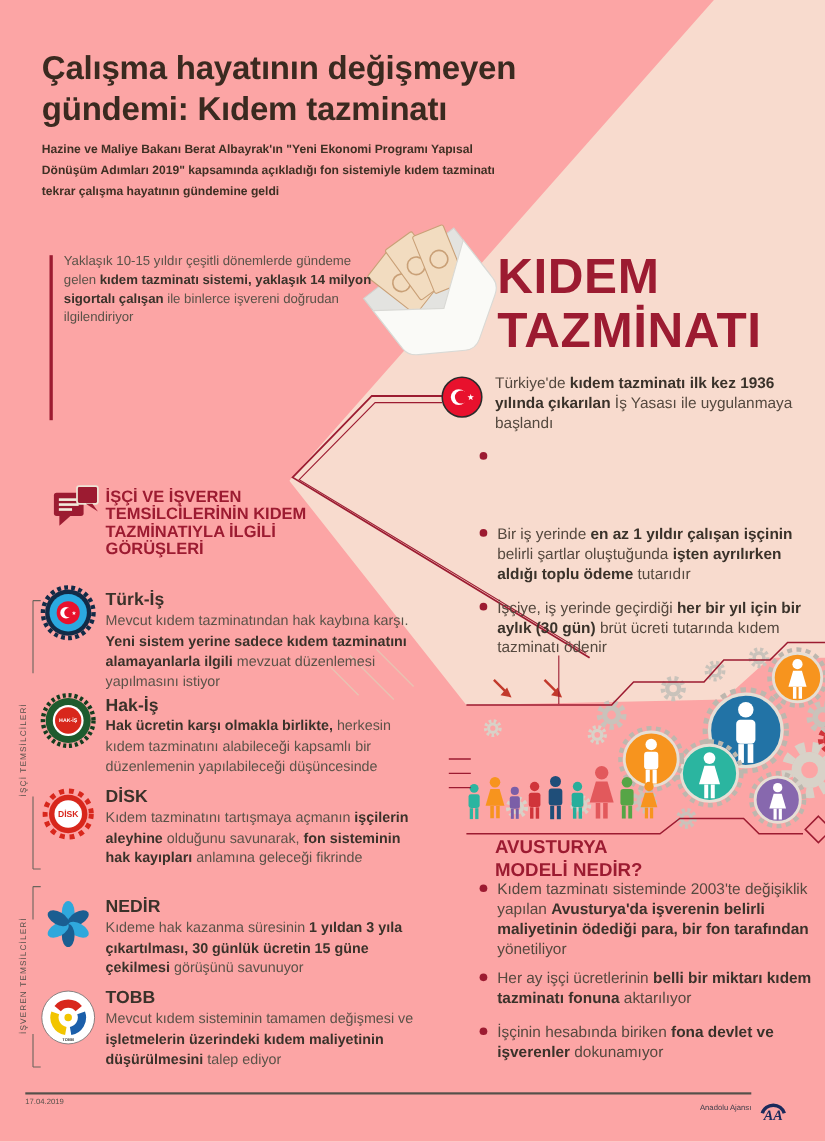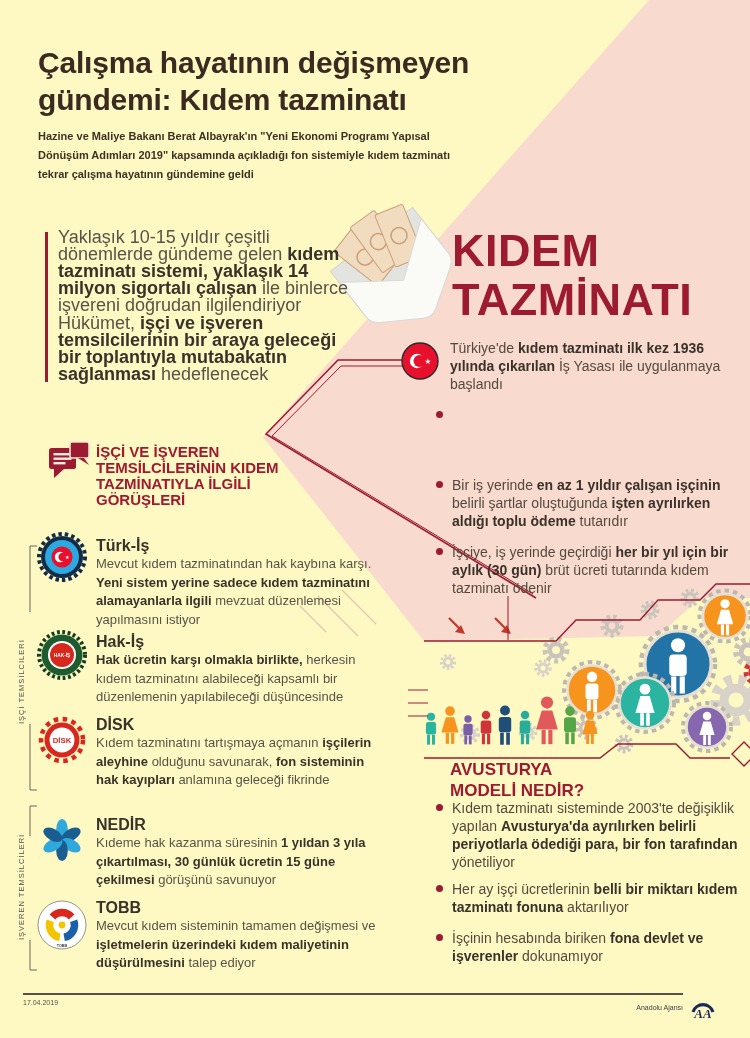--- a/index.html
+++ b/index.html
@@ -1,26 +1,26 @@
 <!DOCTYPE html>
 <html><head>
 <meta charset="utf-8">
 <style>
   html,body{margin:0;padding:0;background:#fff}
-  .stage{position:relative;width:750px;height:1038px;background:#fef9c3;overflow:hidden;
+  .stage{position:relative;width:750px;height:1038px;background:#fca5a5;overflow:hidden;
          font-family:"Liberation Sans",sans-serif;-webkit-font-smoothing:antialiased}
   .abs{position:absolute}
   .pink{width:100%;height:100%;background:#F8DBCE;
         clip-path:polygon(649px 0,750px 0,750px 598px,700px 598px,658px 636px,424px 641px,263px 437px)}
   b{font-weight:700;color:#3A322A}
   .title{left:38px;top:44px;width:490px;font-size:30px;line-height:37px;font-weight:700;
          color:#3A2A20;letter-spacing:-.2px}
   .subtitle{left:38px;top:127px;width:438px;font-size:11px;line-height:19px;font-weight:700;color:#3F3024}
   .introbar{left:45px;top:232px;width:3px;height:150px;background:#9C1B31}
-  .body{font-size:18px;line-height:17px;color:#5A5248;margin:0}
+  .body{font-size:12px;line-height:17px;color:#5A5248;margin:0}
   .p1{left:58px;top:229px;width:292px}
   .p2{left:58px;top:315px;width:292px}
   .opinhead{left:96px;top:444px;width:205px;font-size:15px;line-height:16px;font-weight:700;color:#9C1B31}
   .orgname{font-size:16px;font-weight:700;color:#3A322A}
   .orgtext{font-size:13px;line-height:18.5px;color:#5A5248;margin:0}
   .ow{width:292px;left:96px}
   .vlabel{left:17px;font-size:7.5px;letter-spacing:1px;color:#55504A;writing-mode:vertical-rl;
           transform:rotate(180deg);white-space:nowrap}
   .ktitle{left:452px;top:226px;width:320px;font-size:45px;line-height:49px;font-weight:700;
           color:#9C1B31;letter-spacing:.5px}
@@ -156,21 +156,20 @@
       <path d="M-52,-16 L0,22 L52,-16 L52,28 Q52,36 44,41 L8,64 Q0,69 -8,64 L-44,41 Q-52,36 -52,28 Z" fill="#FAFAF7" stroke="#D9D9D5"></path>
     </g>
   </svg>
 
   <h1 class="abs title" style="margin:0"><span>Çalışma hayatının değişmeyen</span><br>
     <span>gündemi: Kıdem tazminatı</span></h1>
   <p class="abs subtitle" style="margin:0">Hazine ve Maliye Bakanı Berat Albayrak'ın "Yeni Ekonomi Programı Yapısal Dönüşüm Adımları 2019" kapsamında açıkladığı fon sistemiyle kıdem tazminatı tekrar çalışma hayatının gündemine geldi</p>
 
   <div class="abs introbar"></div>
   <p class="abs body p1">Yaklaşık 10-15 yıldır çeşitli dönemlerde gündeme gelen <b>kıdem tazminatı sistemi, yaklaşık 14 milyon sigortalı çalışan</b> ile binlerce işvereni doğrudan ilgilendiriyor</p>
-  <p class="abs body p2">Hükümet, <b>işçi ve işveren temsilcilerinin bir araya geleceği bir toplantıyla mutabakatın sağlanması</b> hedeflenecek</p>
 
   <svg class="abs" style="left:48px;top:441px" width="42" height="46" viewBox="0 0 42 46">
     <rect x="1" y="7" width="27" height="21" rx="2.5" fill="#9C1B31"></rect>
     <rect x="5.5" y="12" width="18" height="2.4" fill="#F2EADC"></rect>
     <rect x="5.5" y="16.5" width="18" height="2.4" fill="#F2EADC"></rect>
     <rect x="5.5" y="21" width="12" height="2.4" fill="#F2EADC"></rect>
     <polygon points="6,28 6,37 16,28" fill="#9C1B31"></polygon>
     <rect x="22" y="1" width="19" height="16" rx="2" fill="#9C1B31" stroke="#EDE5D6" stroke-width="1.6"></rect>
     <polygon points="36,17 41,24 30,17" fill="#9C1B31"></polygon>
   </svg>
@@ -243,21 +242,21 @@
   <p class="abs rtext" style="left:450px;top:339px;width:285px">Türkiye'de <b>kıdem tazminatı ilk kez 1936 yılında çıkarılan</b> İş Yasası ile uygulanmaya başlandı</p>
 
   <span class="abs dot" style="top:411px"></span>
   <span class="abs dot" style="top:481px"></span>
   <p class="abs rtext rb" style="top:476px">Bir iş yerinde <b>en az 1 yıldır çalışan işçinin</b> belirli şartlar oluştuğunda <b>işten ayrılırken aldığı toplu ödeme</b> tutarıdır</p>
   <span class="abs dot" style="top:548px"></span>
   <p class="abs rtext rb" style="top:543px">İşçiye, iş yerinde geçirdiği <b>her bir yıl için bir aylık (30 gün)</b> brüt ücreti tutarında kıdem tazminatı ödenir</p>
 
   <div class="abs aushead">AVUSTURYA MODELİ NEDİR?</div>
   <span class="abs dot" style="top:804px"></span>
-  <p class="abs rtext rb" style="top:799px">Kıdem tazminatı sisteminde 2003'te değişiklik yapılan <b>Avusturya'da ayrılırken belirli periyotlarla ödediği para, bir fon tarafından</b> yönetiliyor</p>
+  <p class="abs rtext rb" style="top:799px">Kıdem tazminatı sisteminde 2003'te değişiklik yapılan <b>Avusturya'da işverenin belirli maliyetinin ödediği para, bir fon tarafından</b> yönetiliyor</p>
   <span class="abs dot" style="top:885px"></span>
   <p class="abs rtext rb" style="top:880px">Her ay işçi ücretlerinin <b>belli bir miktarı kıdem tazminatı fonuna</b> aktarılıyor</p>
   <span class="abs dot" style="top:934px"></span>
   <p class="abs rtext rb" style="top:929px">İşçinin hesabında biriken <b>fona devlet ve işverenler</b> dokunamıyor</p>
 
   <div class="abs fline"></div>
   <div class="abs fdate">17.04.2019</div>
   <div class="abs fagency">Anadolu Ajansı</div>
   <svg class="abs" style="left:689px;top:995px" width="28" height="28" viewBox="0 0 28 28">
     <path d="M4,17 A10.5,10.5 0 0 1 24,17" stroke="#1B2A5B" stroke-width="3.2" fill="none"></path>

